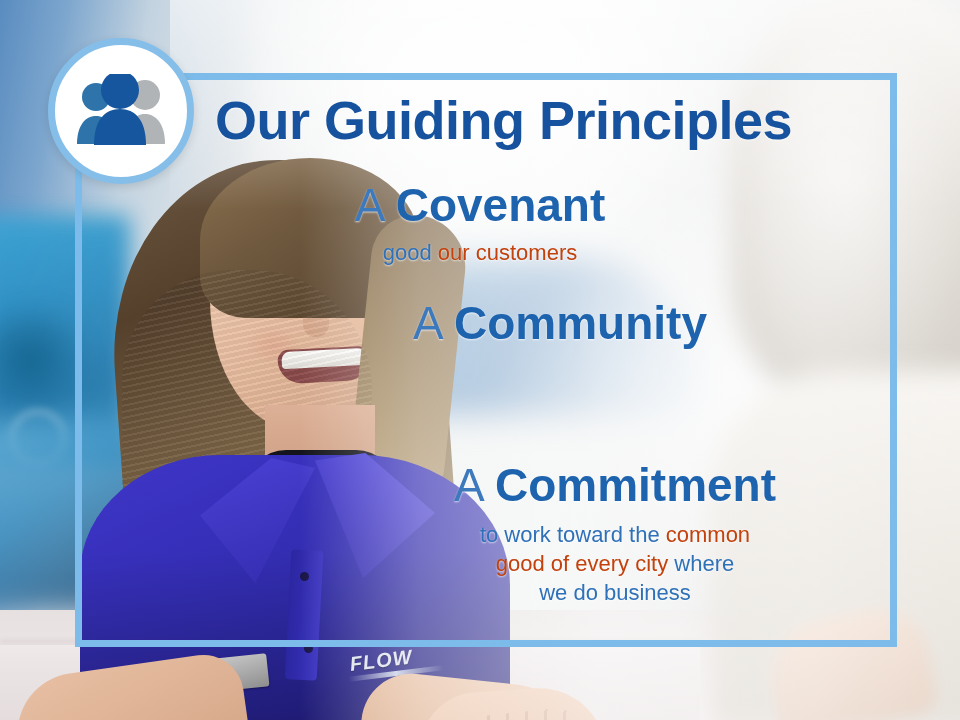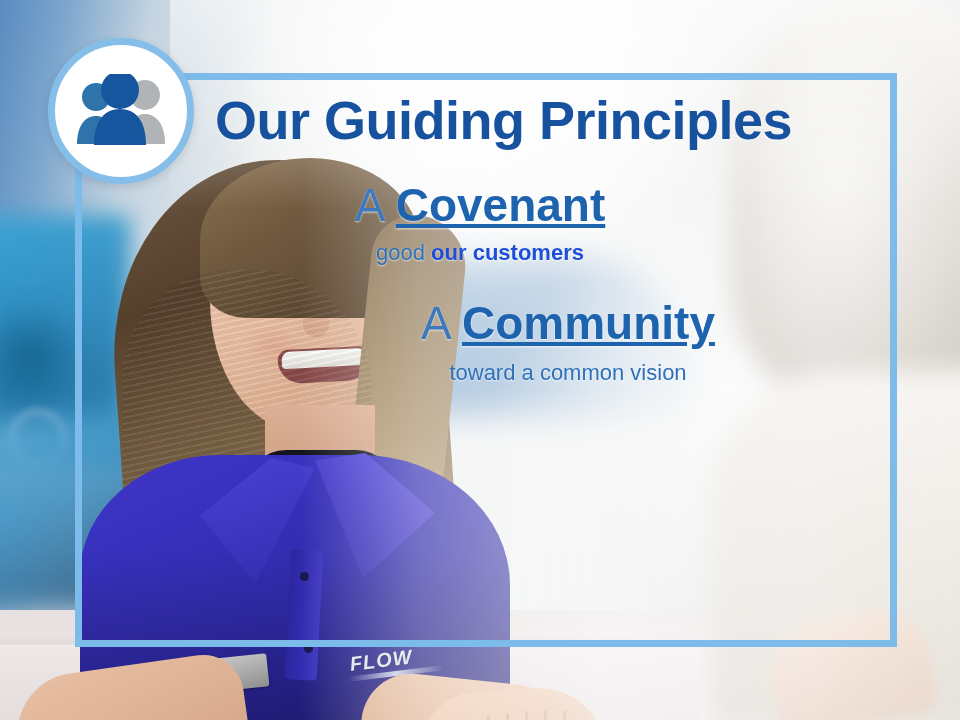--- a/index.html
+++ b/index.html
@@ -289,30 +289,30 @@
   }
 
   .block{position:absolute;text-align:center;}
   .head{
     font-size:46px;line-height:1.04;
     color:#2a6ab4;
     text-shadow:0 1px 2px rgba(255,255,255,.7);
     white-space:nowrap;
   }
   .head .art{font-weight:400;color:#3d79bd;}
-  .head .word{font-weight:700;color:#1e63ae;text-decoration:underline;}
+  .head .word{font-weight:700;color:#1e63ae;}
   .sub{
     font-size:22px;line-height:1.32;
     color:#2f71b8;font-weight:400;
     text-shadow:0 1px 2px rgba(255,255,255,.7);
   }
-  .sub b{font-weight:700;color:#1d4ed8;}
+  .sub b{font-weight:400;color:#c2410c;}
 
   .b1{left:240px;top:182px;width:480px;}
-  .b2{left:308px;top:300px;width:520px;}
+  .b2{left:300px;top:300px;width:520px;}
   .b3{left:350px;top:462px;width:530px;}
   .b1 .sub{margin-top:8px;}
   .b2 .sub{margin-top:10px;}
   .b3 .sub{margin-top:10px;}
 </style>
 </head>
 <body>
 
 <div class="canvas">
 
@@ -411,20 +411,34 @@
       </div>
     </div>
   </div>
 
   <div class="block b2">
     <div class="head">
       <span class="art">A</span>
       <span class="word">Community</span>
     </div>
     <div class="sub">
+    </div>
+  </div>
+
+  <div class="block b3">
+    <div class="head">
+      <span class="art">A</span>
+      <span class="word">Commitment</span>
+    </div>
+    <div class="sub">
       <div>
-        <span>toward a common vision</span>
+        <span>to work toward the </span><b>common</b>
+      </div>
+      <div>
+        <b>good of every city</b><span> where</span>
+      </div>
+      <div>
+        <span>we do business</span>
       </div>
     </div>
   </div>
 
-
 </div>
 
 </body></html>

